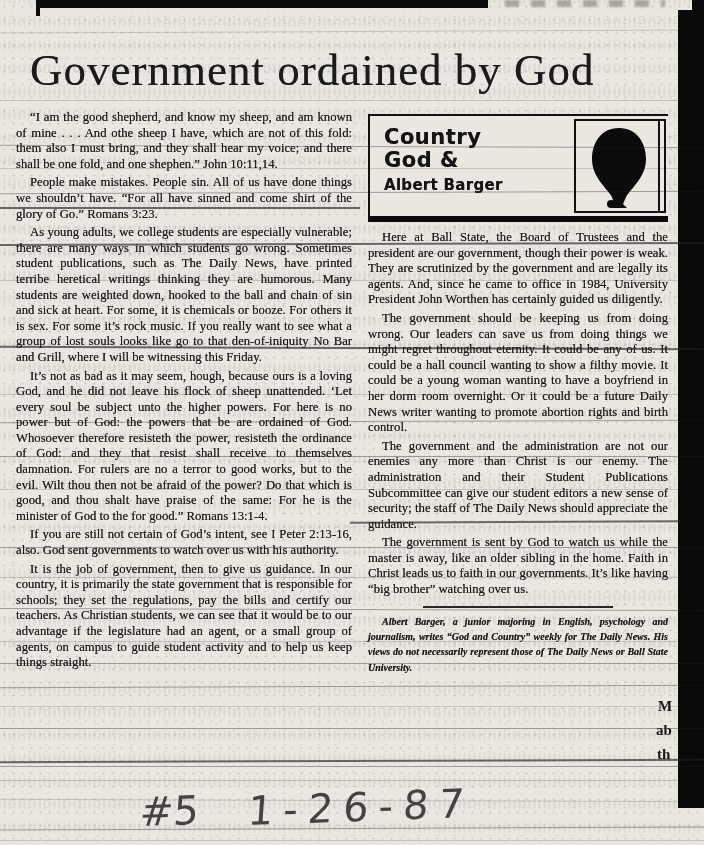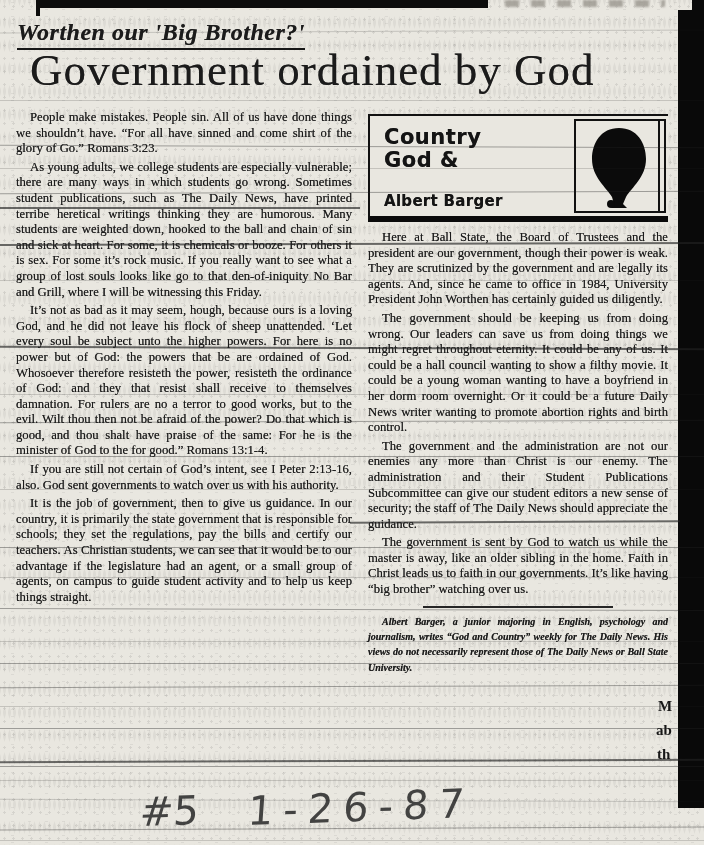--- a/index.html
+++ b/index.html
@@ -59,21 +59,21 @@
     border-bottom:6px solid #0a0a0a;
     background:#e9e7e0;
     box-sizing:border-box;
   }
   .gc-titles{
     position:absolute;left:14px;top:10px;
     font-family:"DejaVu Sans", sans-serif;
     font-weight:bold;color:#141414;
   }
   .gc-line{font-size:21px;line-height:23px;letter-spacing:.5px;}
-  .gc-byline{font-size:15px;margin-top:22px;letter-spacing:.3px;}
+  .gc-byline{font-size:15px;margin-top:6px;letter-spacing:.3px;}
   .gc-inner{
     position:absolute;right:4px;top:3px;bottom:3px;width:92px;
     border:2px solid #111;box-sizing:border-box;
   }
   .gc-inner::after{
     content:"";position:absolute;right:4px;top:0;bottom:0;width:2px;background:#111;
   }
   .balloon{position:absolute;left:8px;top:4px;}
 
   .divider{width:190px;height:2px;background:#262626;margin:8px auto 6px auto;}
@@ -106,26 +106,26 @@
 <body>
 
 <div class="page">
 
   <div class="topbar"></div>
   <div class="topbar-tick"></div>
   <div class="masthead-smudge"></div>
   <div class="rightbar"></div>
   <div class="rightbar-top"></div>
 
-  <div class="kicker ink">Worthen our 'Big Brother?'</div>
   <div class="headline ink">Government ordained by God</div>
 
   <div class="columns">
 
     <div class="col col-left ink">
+      <p>“I am the good shepherd, and know my sheep, and am known of mine . . . And othe sheep I have, which are not of this fold: them also I must bring, and they shall hear my voice; and there shall be one fold, and one shephen.” John 10:11,14.</p>
       <p>People make mistakes. People sin. All of us have done things we shouldn’t have. “For all have sinned and come shirt of the glory of Go.” Romans 3:23.</p>
       <p>As young adults, we college students are especially vulnerable; there are many ways in which students go wrong. Sometimes student publications, such as The Daily News, have printed terribe heretical writings thinking they are humorous. Many students are weighted down, hooked to the ball and chain of sin and sick at heart. For some, it is chemicals or booze. For others it is sex. For some it’s rock music. If you really want to see what a group of lost souls looks like go to that den-of-iniquity No Bar and Grill, where I will be witnessing this Friday.</p>
       <p>It’s not as bad as it may seem, hough, because ours is a loving God, and he did not leave his flock of sheep unattended. ‘Let every soul be subject unto the higher powers. For here is no power but of God: the powers that be are ordained of God. Whosoever therefore resisteth the power, resisteth the ordinance of God: and they that resist shall receive to themselves damnation. For rulers are no a terror to good works, but to the evil. Wilt thou then not be afraid of the power? Do that which is good, and thou shalt have praise of the same: For he is the minister of God to the for good.” Romans 13:1-4.</p>
       <p>If you are still not certain of God’s intent, see I Peter 2:13-16, also. God sent governments to watch over us with his authority.</p>
       <p>It is the job of government, then to give us guidance. In our country, it is primarily the state government that is responsible for schools; they set the regulations, pay the bills and certify our teachers. As Christian students, we can see that it would be to our advantage if the legislature had an agent, or a small group of agents, on campus to guide student activity and to help us keep things straight.</p>
     </div>
 
     <div class="col col-right ink">
 
       <div class="gc-box">

